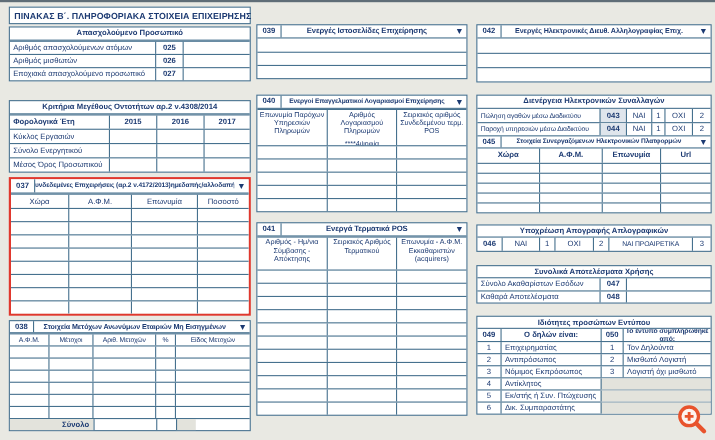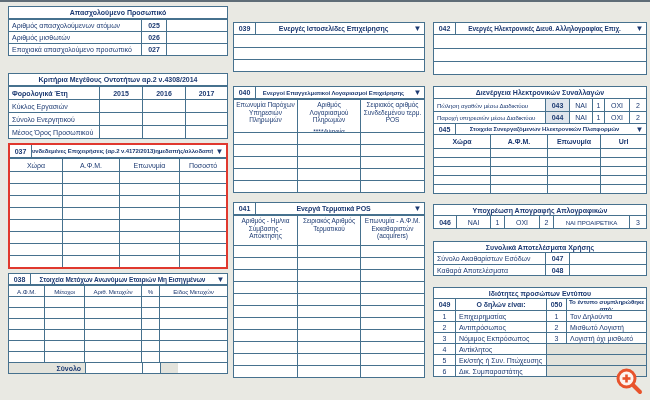--- a/index.html
+++ b/index.html
@@ -93,20 +93,21 @@
   .nofirstborder .trow:first-child{border-top:1px solid var(--line);}
 
   #zoomicon{position:absolute;right:6px;bottom:4px;width:30px;height:30px;cursor:pointer;}
 </style>
 </head>
 <body>
 
 <div id="canvas">
 
   <div id="col-left" class="col">
+    <div class="title-box mb2">ΠΙΝΑΚΑΣ Β΄. ΠΛΗΡΟΦΟΡΙΑΚΑ ΣΤΟΙΧΕΙΑ ΕΠΙΧΕΙΡΗΣΗΣ</div>
 
     <div class="tbl mb17 cols-person rh12">
       <div class="sechead">Απασχολούμενο Προσωπικό</div>
       <div class="trow">
         <div class="tcell lpad">Αριθμός απασχολούμενων ατόμων</div>
         <div class="tcell c b">025</div>
         <div class="tcell"></div>
       </div>
       <div class="trow">
         <div class="tcell lpad">Αριθμός μισθωτών</div>

